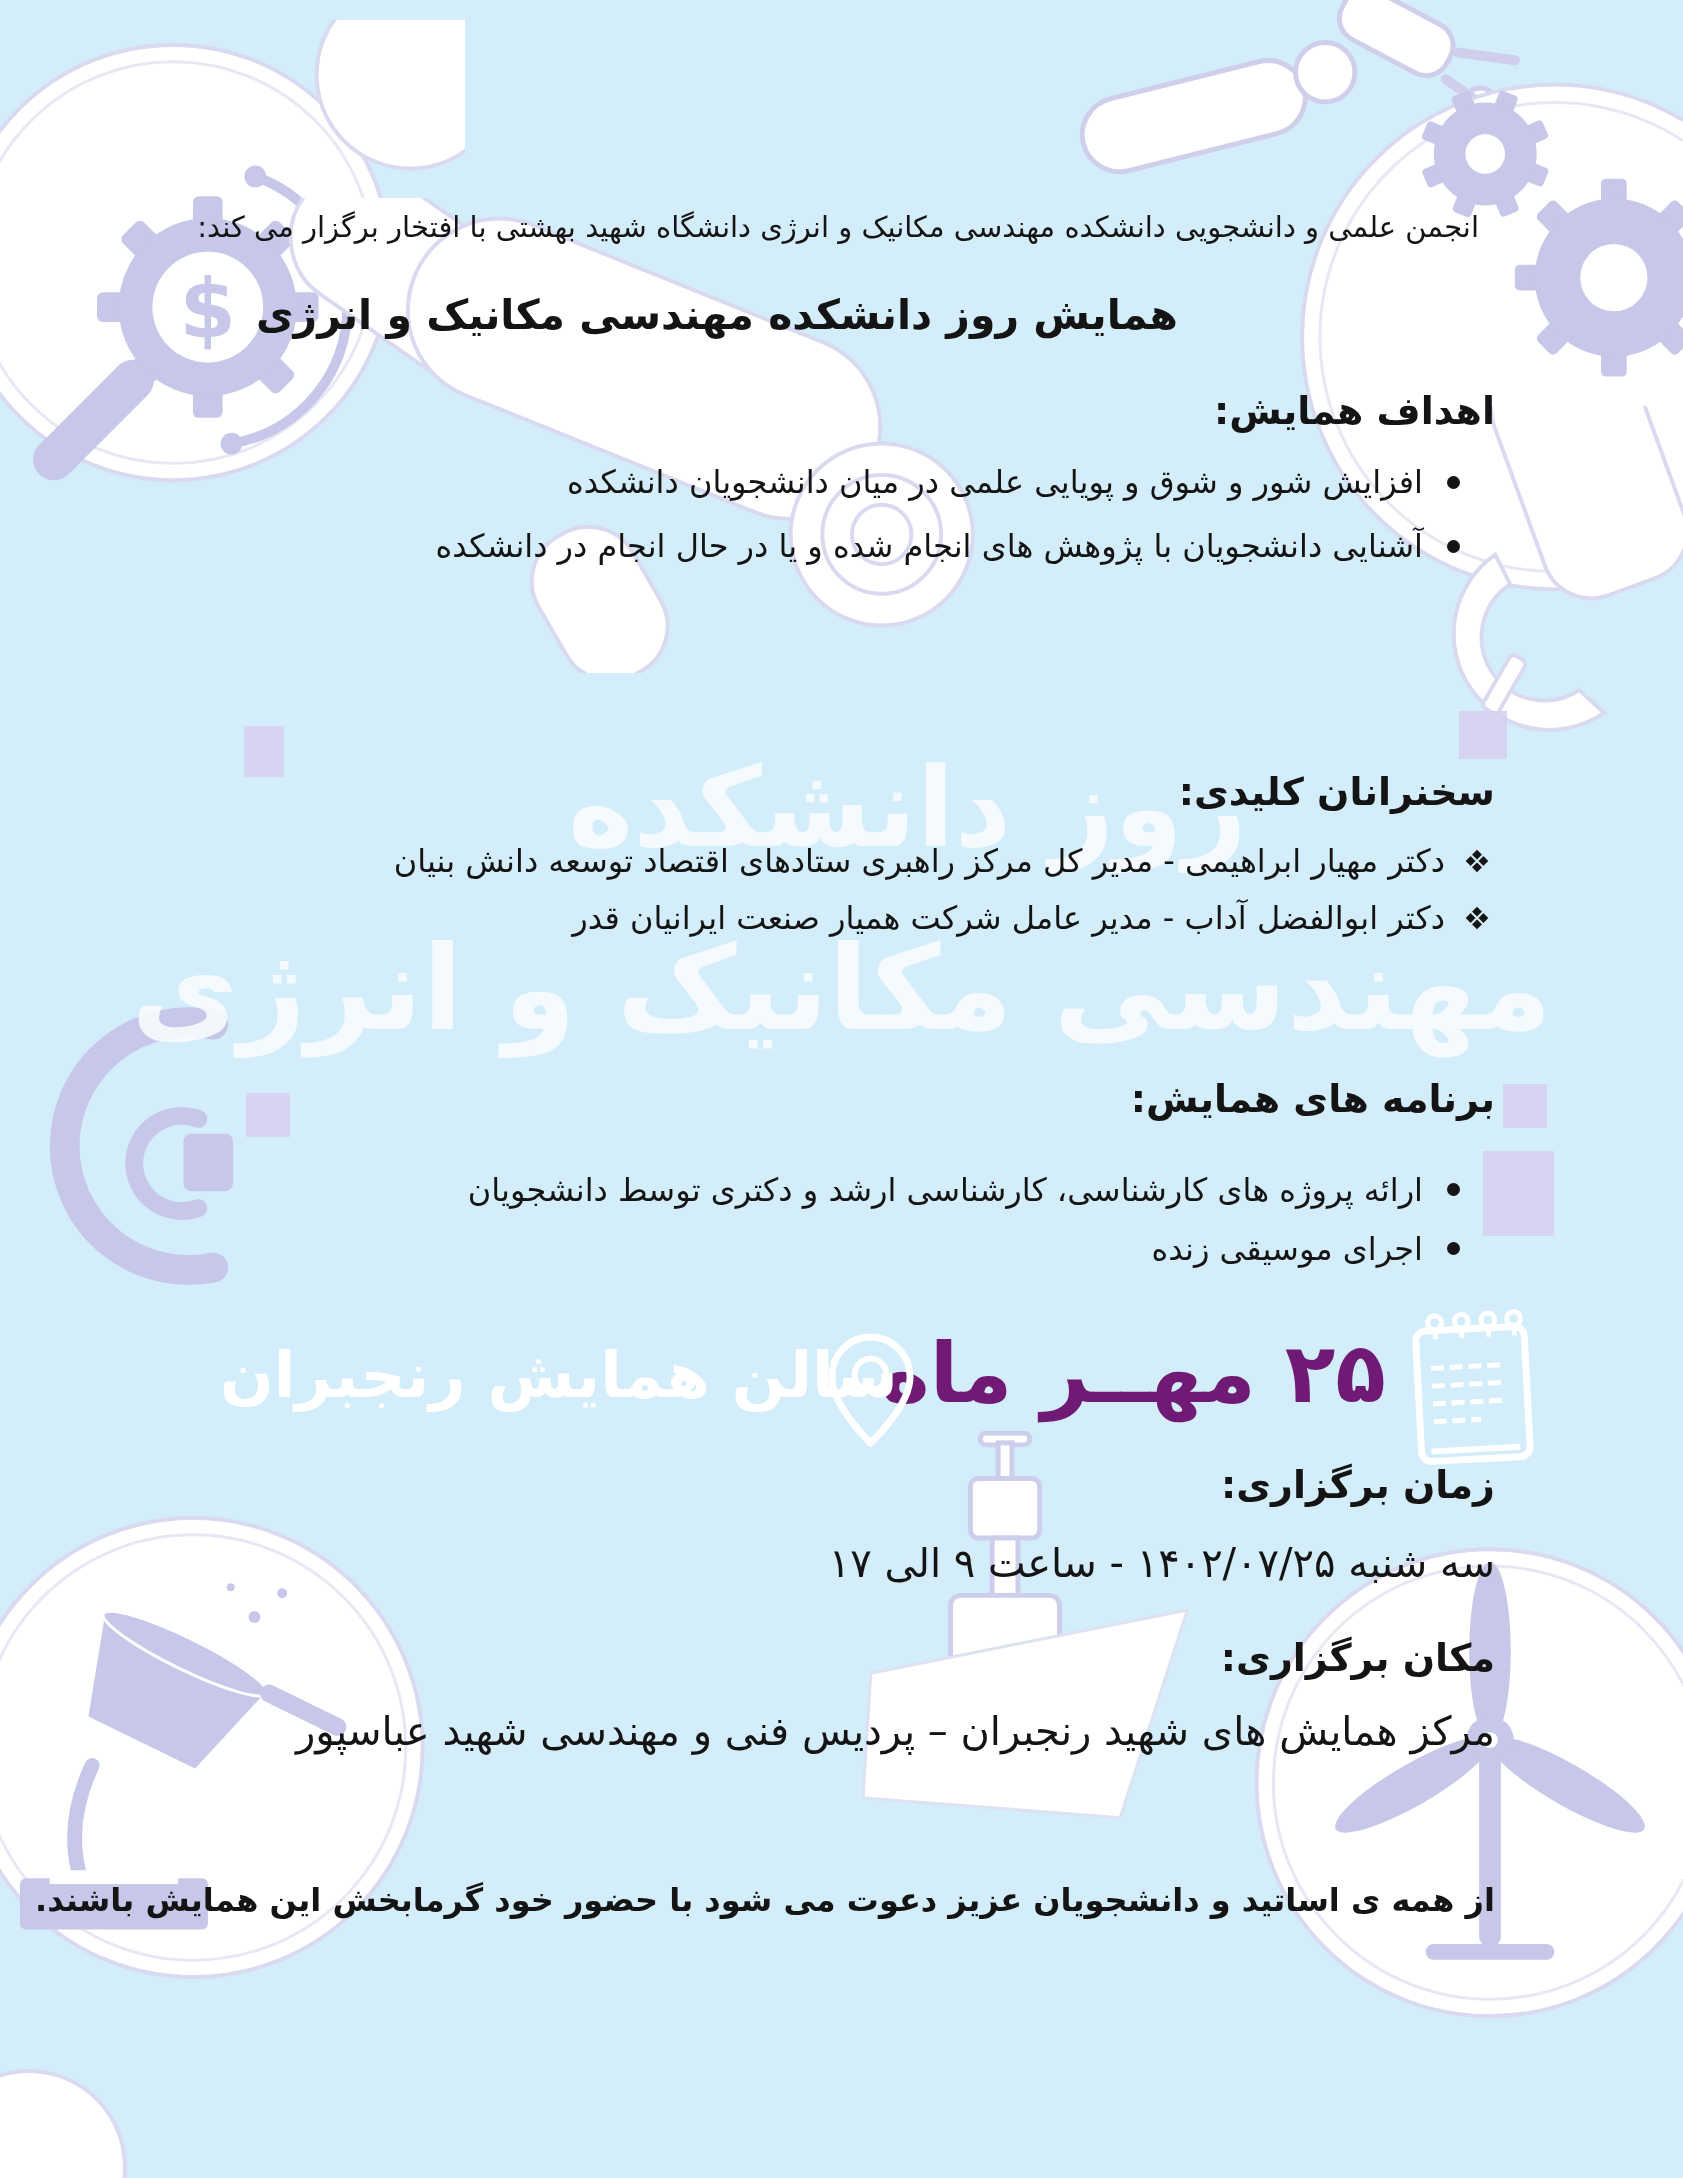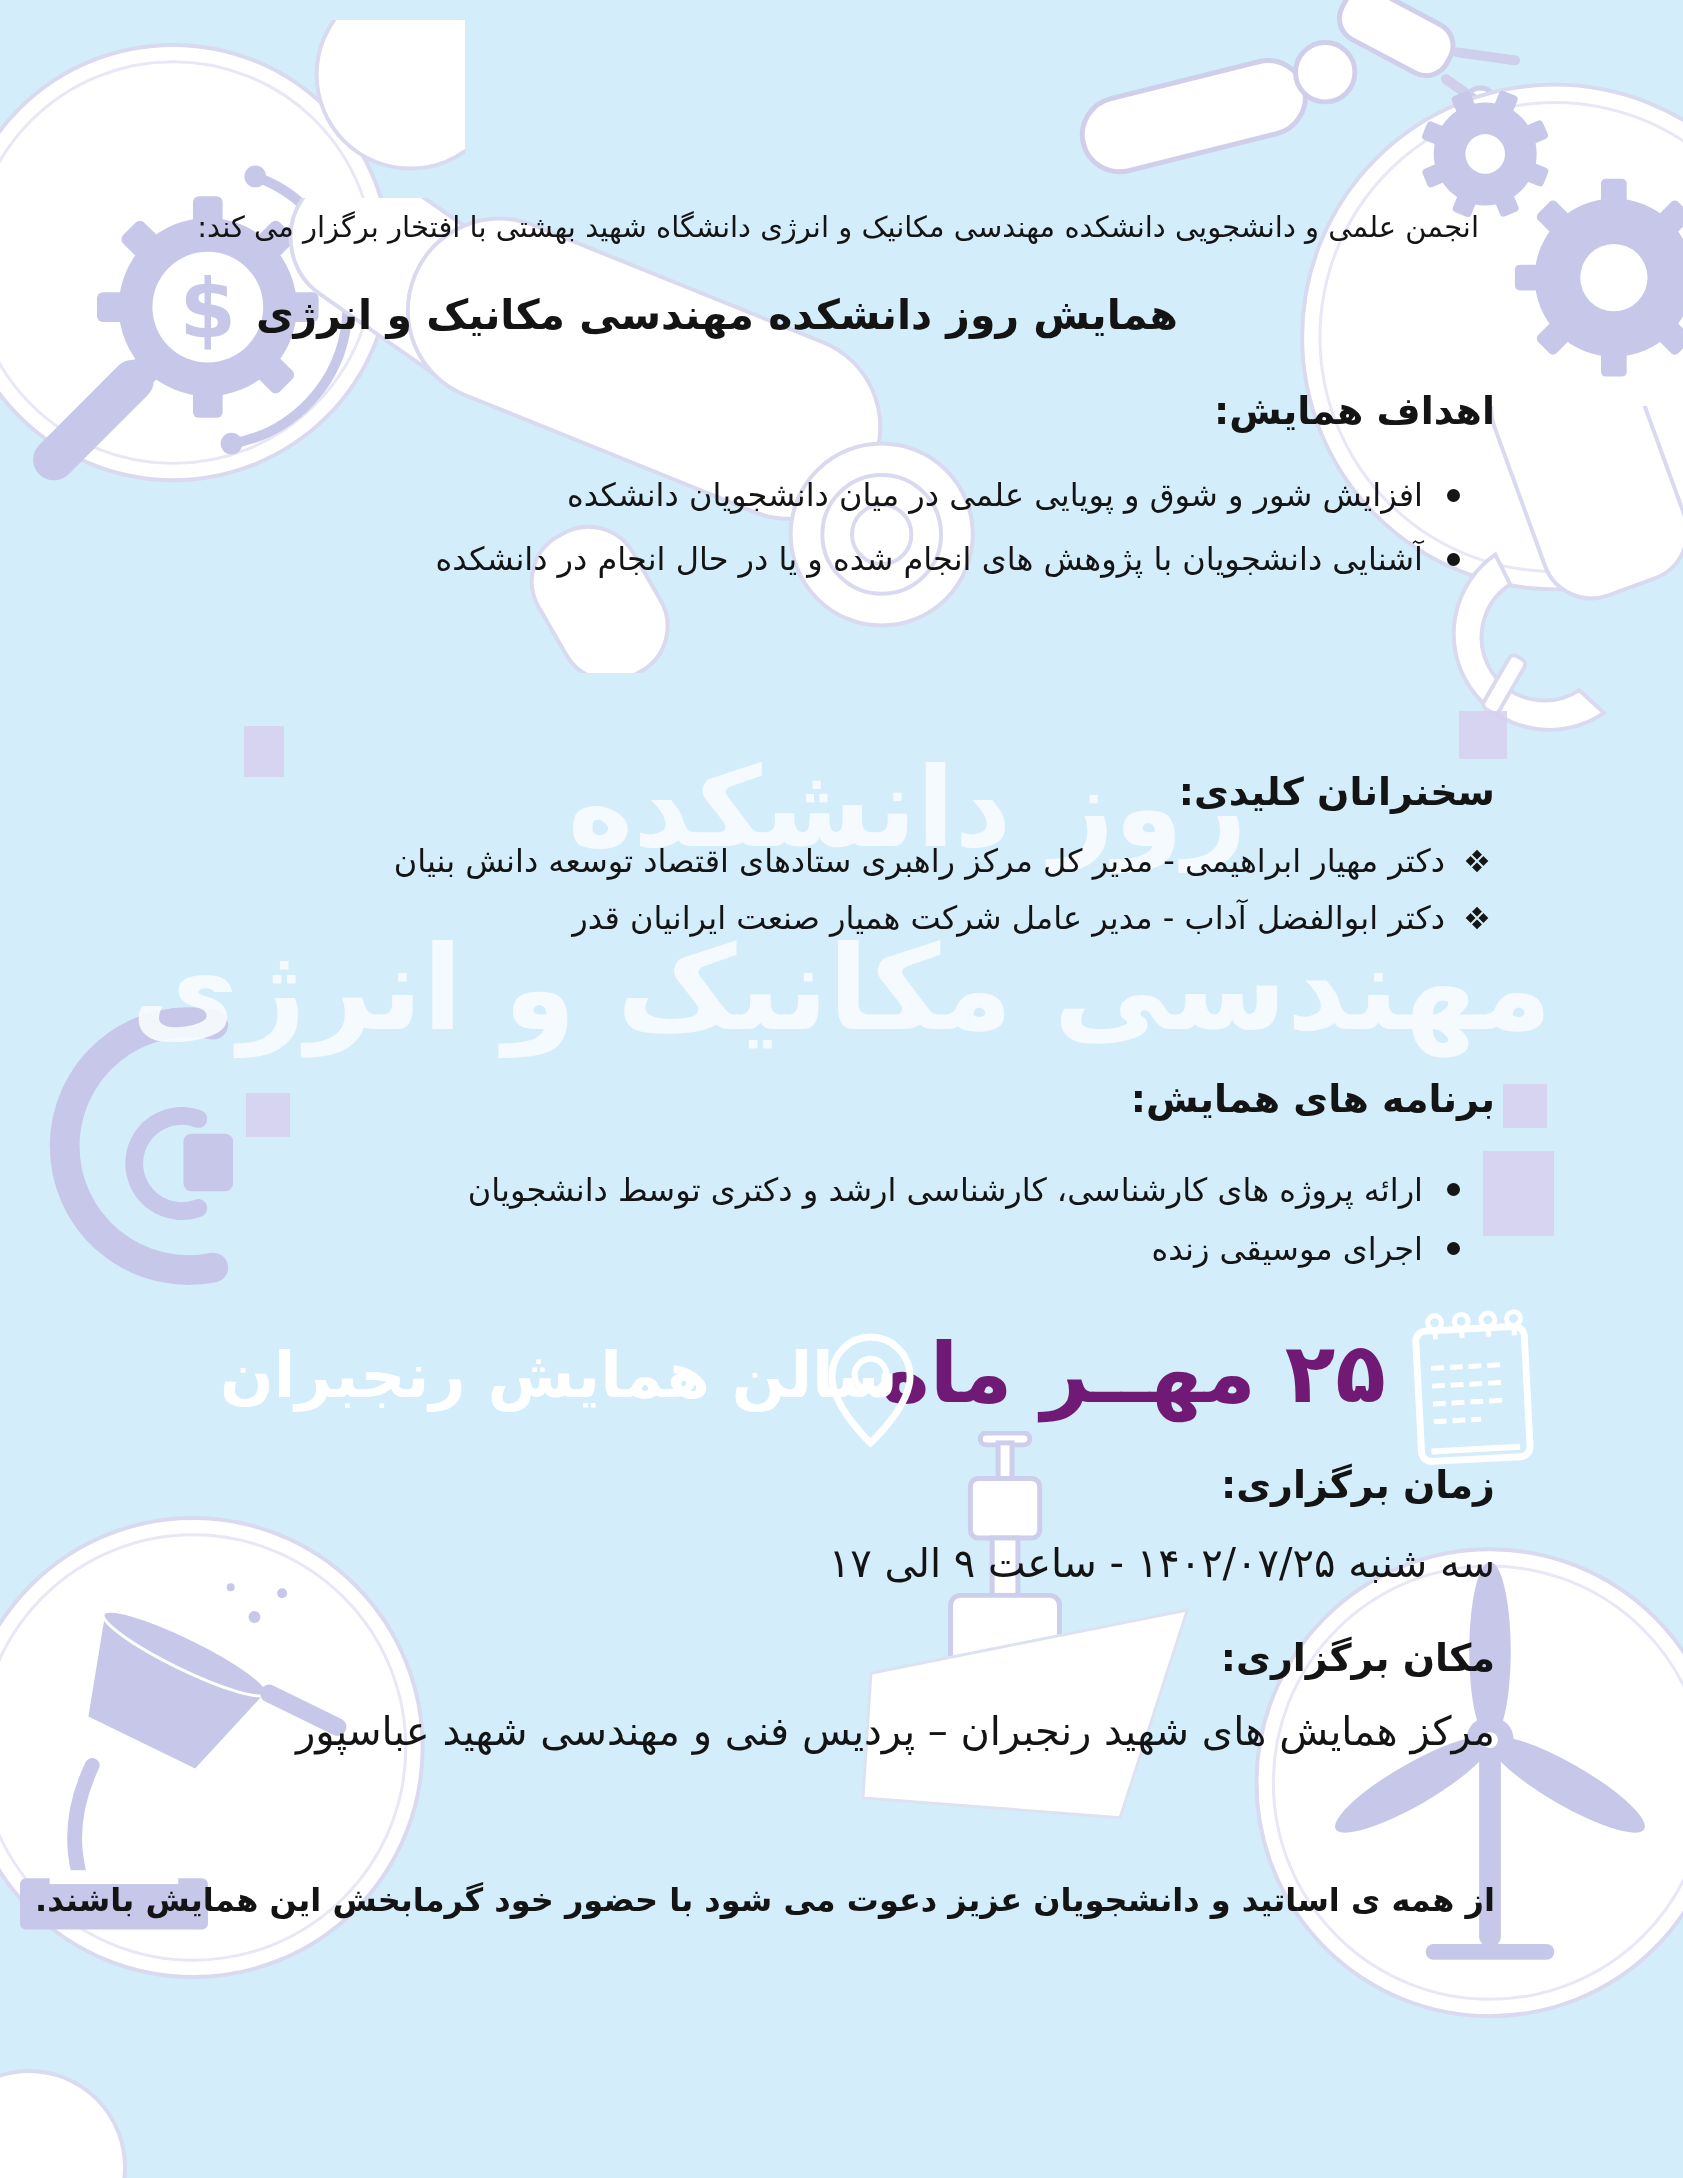--- a/index.html
+++ b/index.html
@@ -262,21 +262,21 @@
     <circle cx="47" cy="46" r="16" fill="none" stroke="#ffffff" stroke-width="6"></circle>
   </svg>
   <div class="banner-venue">سالن همایش رنجبران</div>
 
   <div class="content-layer">
 
     <div class="intro">انجمن علمی و دانشجویی دانشکده مهندسی مکانیک و انرژی دانشگاه شهید بهشتی با افتخار برگزار می کند:</div>
     <div class="title">همایش روز دانشکده مهندسی مکانیک و انرژی</div>
 
     <div class="heading" style="top:389px">اهداف همایش:</div>
-    <div class="list" style="top:463px;right:223px">
+    <div class="list" style="top:450px;right:223px">
       <div class="li" style="height:64px">
         <span class="dot"></span>
         <span class="li-text">افزایش شور و شوق و پویایی علمی در میان دانشجویان دانشکده</span>
       </div>
       <div class="li" style="height:64px">
         <span class="dot"></span>
         <span class="li-text">آشنایی دانشجویان با پژوهش های انجام شده و یا در حال انجام در دانشکده</span>
       </div>
     </div>
 

